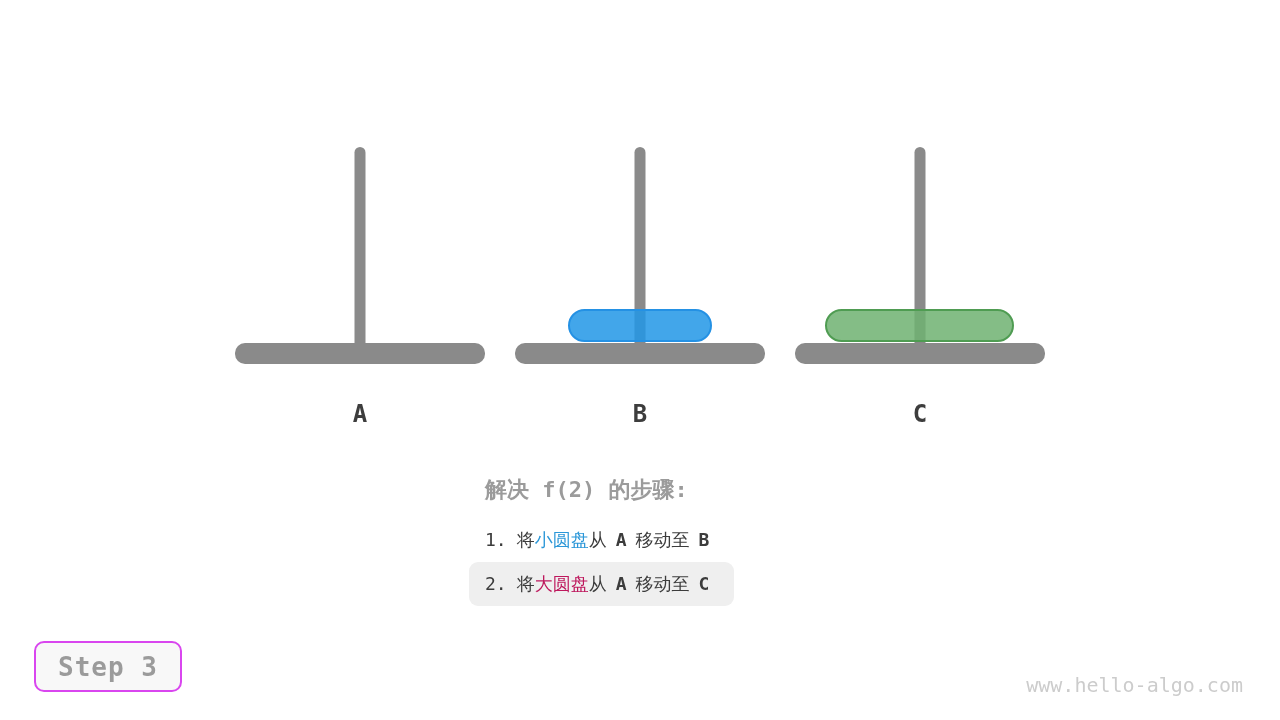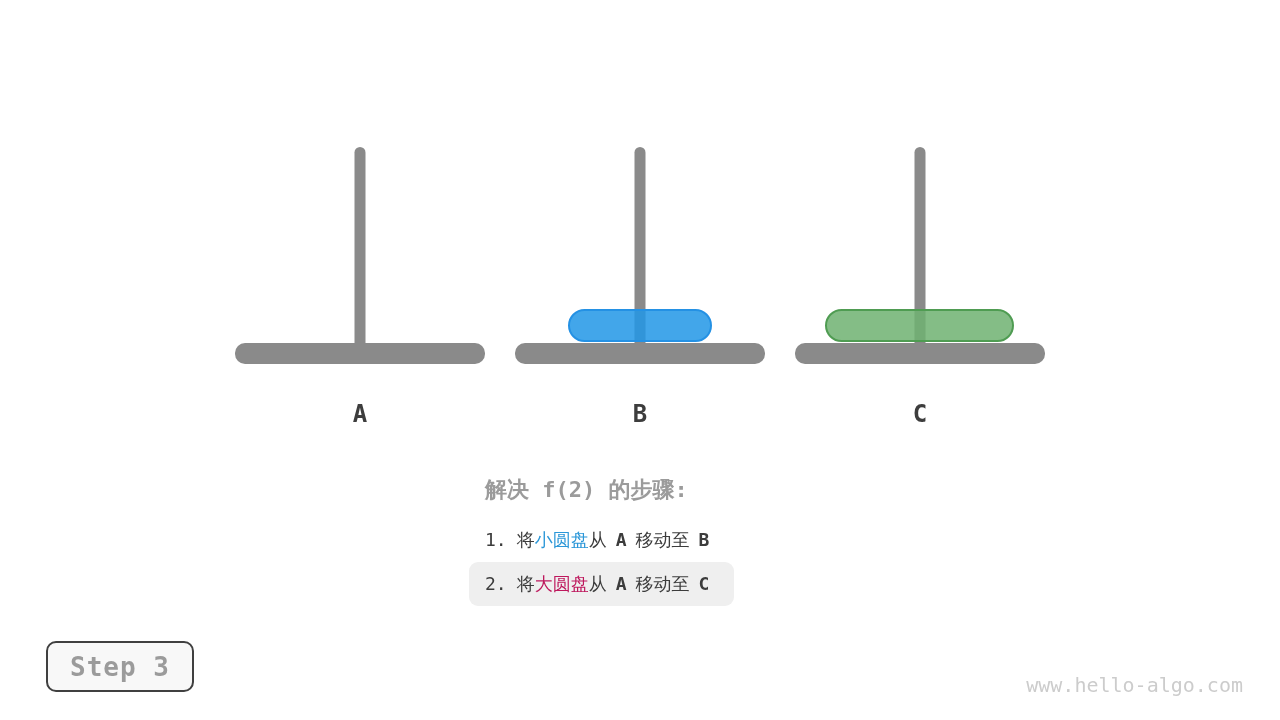--- a/index.html
+++ b/index.html
@@ -59,23 +59,23 @@
     white-space: nowrap;
   }
   .step-line.highlighted { background: #efefef; }
   .step-num { margin-right: 10px; }
   .disk-ref-blue { color: #2b97d8; }
   .disk-ref-green { color: #be185d; }
   .peg-ref { font-weight: bold; margin: 0 9px; color: #3c3c3c; }
 
   
   .step-badge {
-    position: absolute; left: 46px; top: 641px;
+    position: absolute; left: 34px; top: 641px;
     width: 148px; height: 51px;
-    background: #f8f8f8; border: 2px solid #404040; border-radius: 10px;
+    background: #f8f8f8; border: 2px solid #d946ef; border-radius: 10px;
     display: flex; align-items: center; justify-content: center;
     font-size: 26px; font-weight: bold; color: #9b9b9b;
     font-family: "DejaVu Sans Mono", sans-serif;
     letter-spacing: 1px;
   }
 
   
   .watermark {
     position: absolute; right: 37px; bottom: 23px;
     font-size: 20px; color: #cccccc;

